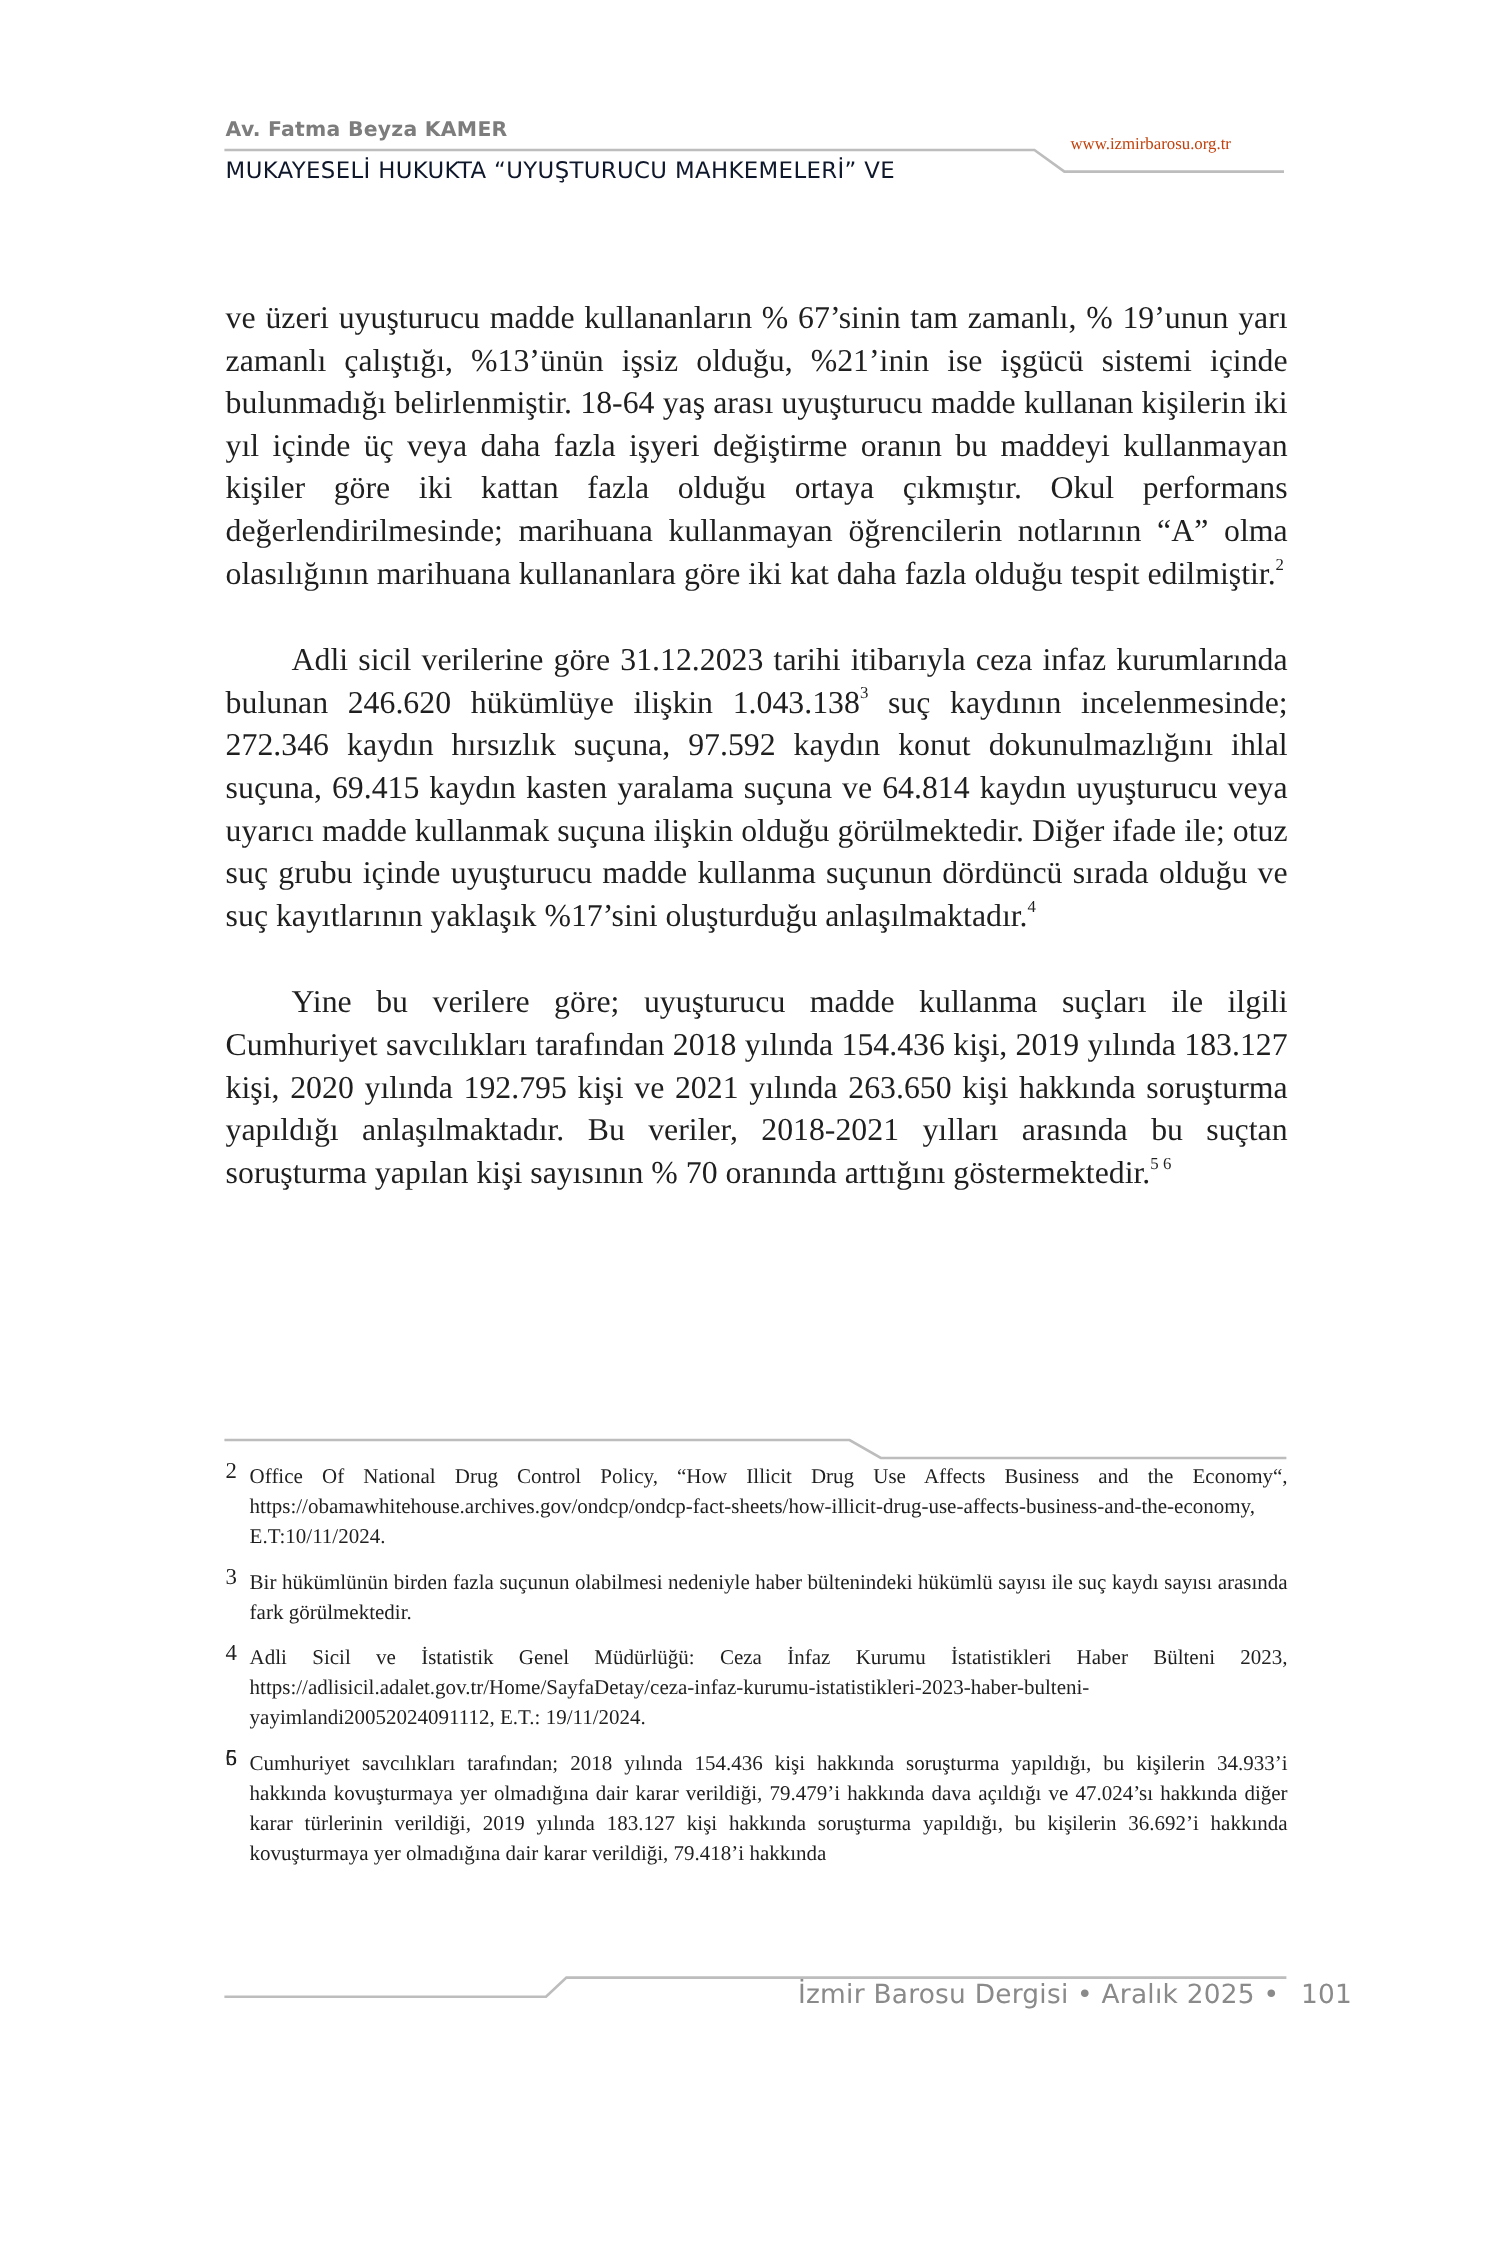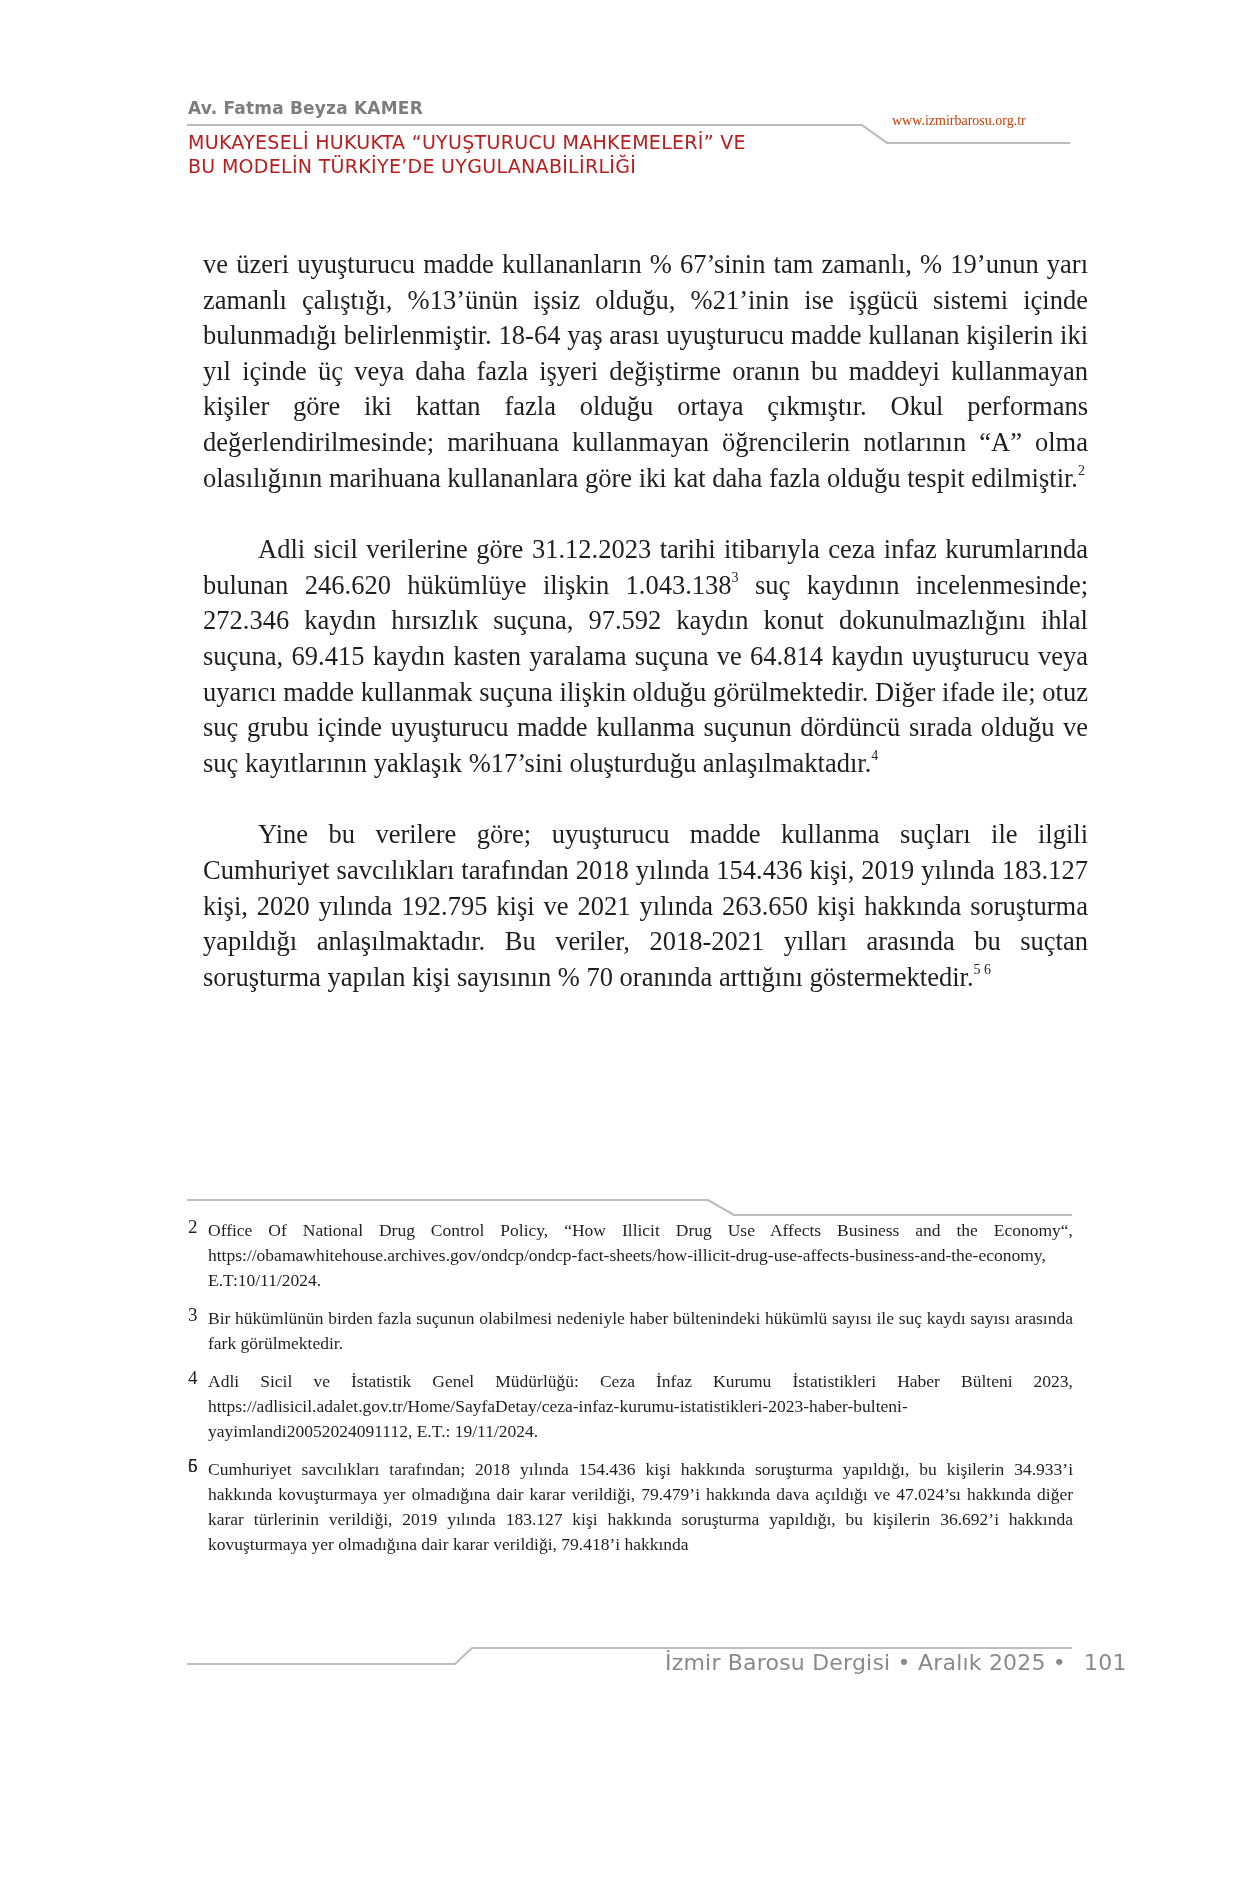--- a/index.html
+++ b/index.html
@@ -7,32 +7,32 @@
   .page { position: absolute; left: 0; top: 0; width: 1260px; height: 1890px; background: #fff; }
 
   .hdr-author {
     position: absolute; left: 188px; top: 98px;
     font-family: "DejaVu Sans", sans-serif; font-weight: bold;
     font-size: 17px; color: #7d7d7d; letter-spacing: 0.2px;
   }
   .hdr-title {
     position: absolute; left: 188px; top: 130px; width: 700px;
     font-family: "DejaVu Sans", sans-serif; font-size: 19px;
-    line-height: 24px; color: #b91c1c; letter-spacing: 0.3px;
+    line-height: 24px; color: #0f172a; letter-spacing: 0.3px;
   }
   .hdr-site {
     position: absolute; left: 892px; top: 113px;
     font-family: Liberation Serif, serif; font-size: 14px; color: #c2410c;
   }
   svg.rule { position: absolute; left: 0; top: 0; }
 
   .body-text {
     position: absolute; left: 188px; top: 247px; width: 885px;
     font-family: "Liberation Serif", "DejaVu Serif", serif;
-    font-size: 26.5px; line-height: 35.6px; color: #1f1f1f; margin-left: 15px;
+    font-size: 26.5px; line-height: 35.6px; color: #1f1f1f;
   }
   .body-text p { margin: 0 0 36px 0; text-align: justify; }
   .body-text p.indent { text-indent: 55px; }
   .body-text sup { font-size: 14px; vertical-align: 12px; line-height: 0; }
 
   .footnotes {
     position: absolute; left: 188px; top: 1218px; width: 885px;
     font-family: "Liberation Serif", "DejaVu Serif", serif;
     font-size: 17.5px; line-height: 25px; color: #1f1f1f;
   }
@@ -47,21 +47,20 @@
   .ftr .pg { margin-left: 18px; }
 </style>
 </head>
 <body>
 
 <div class="page">
 
   <div class="hdr-author">Av. Fatma Beyza KAMER</div>
   <div class="hdr-title">
     <div>MUKAYESELİ HUKUKTA “UYUŞTURUCU MAHKEMELERİ” VE</div>
-    <div>BU MODELİN TÜRKİYE’DE UYGULANABİLİRLİĞİ</div>
   </div>
   <div class="hdr-site">www.izmirbarosu.org.tr</div>
 
   <svg class="rule" width="1260" height="1890">
 
     <polyline points="187,125 862,125 887,143 1070,143" fill="none" stroke="#bdbdbd" stroke-width="2.2"></polyline>
 
     <polyline points="187,1200 708,1200 734,1215 1072,1215" fill="none" stroke="#bdbdbd" stroke-width="2.2"></polyline>
 
     <polyline points="187,1664 455,1664 472,1648 1072,1648" fill="none" stroke="#bdbdbd" stroke-width="2.2"></polyline>

